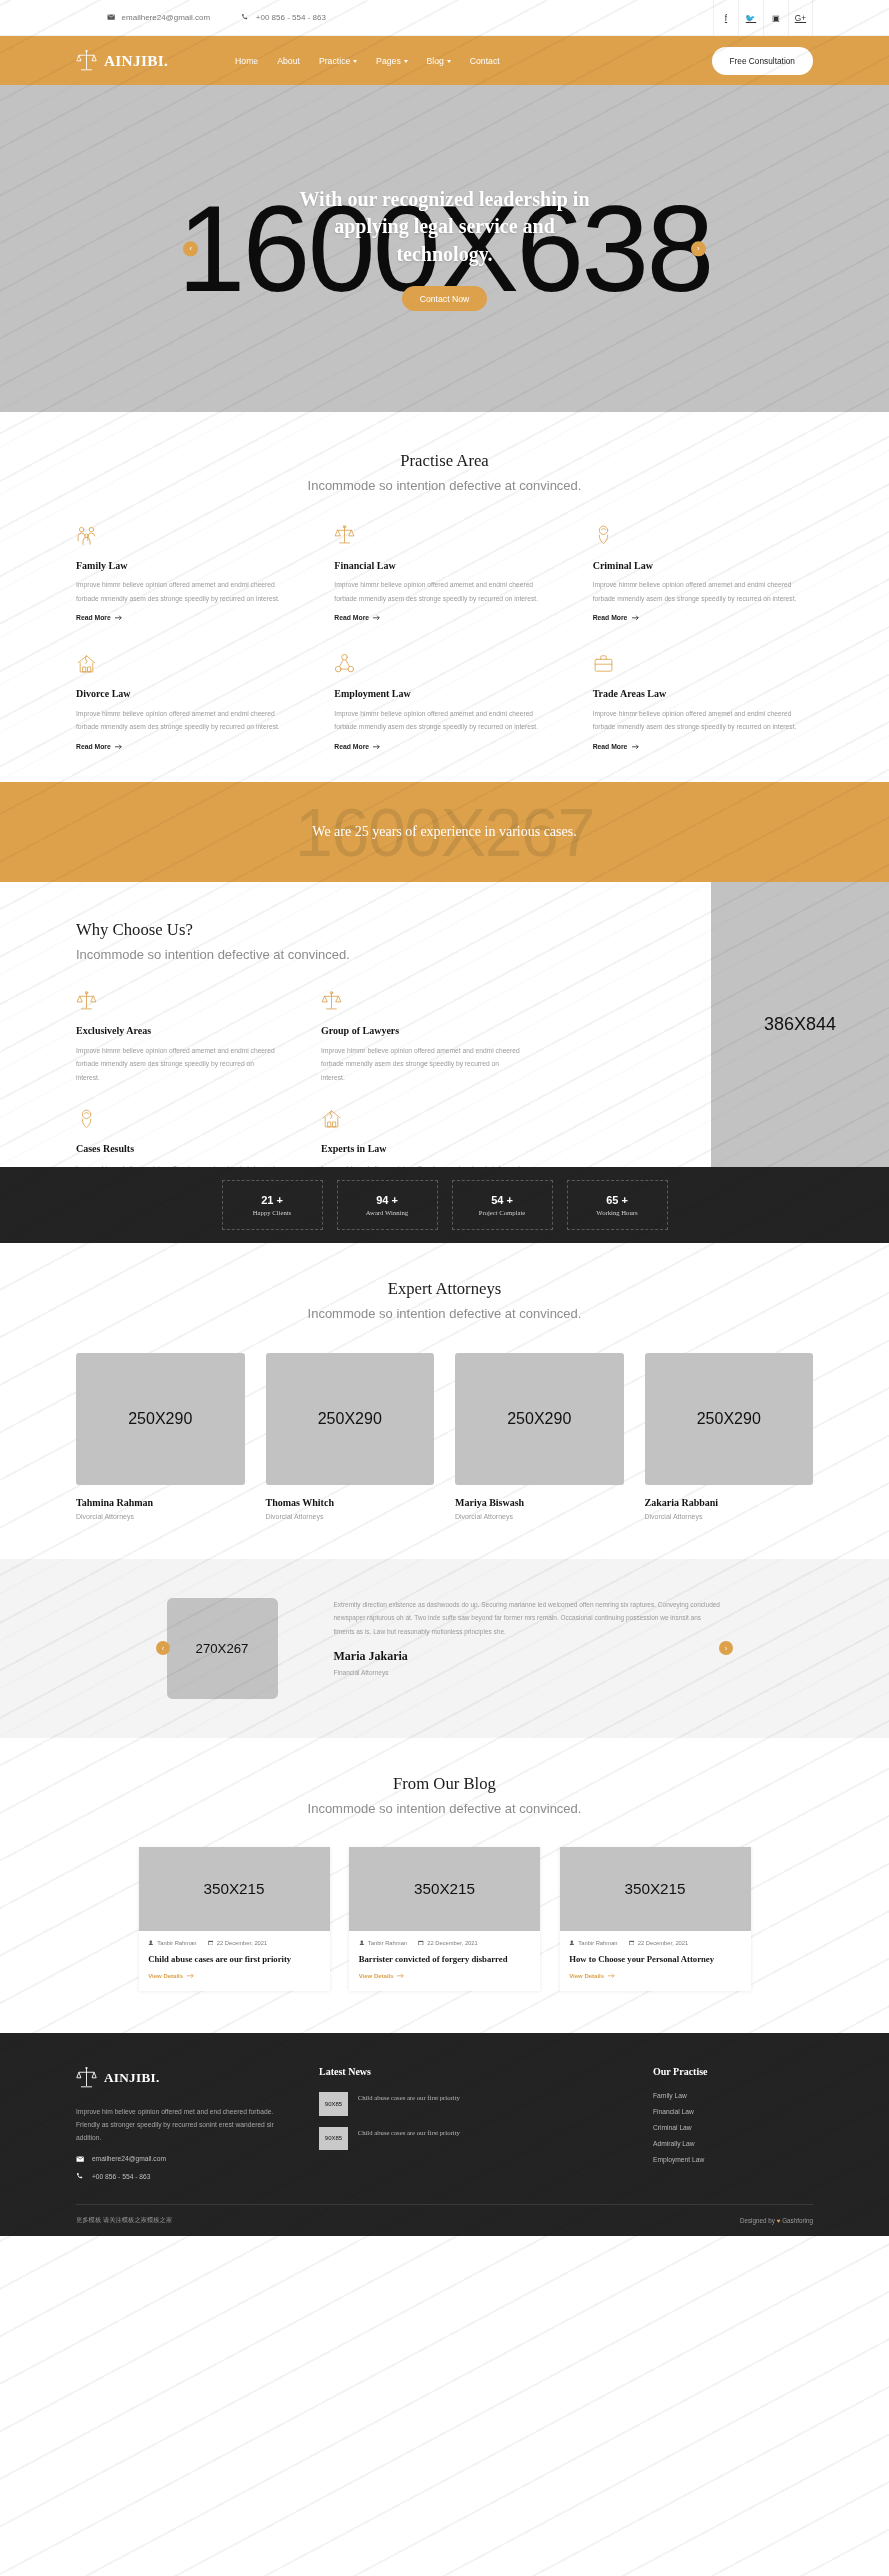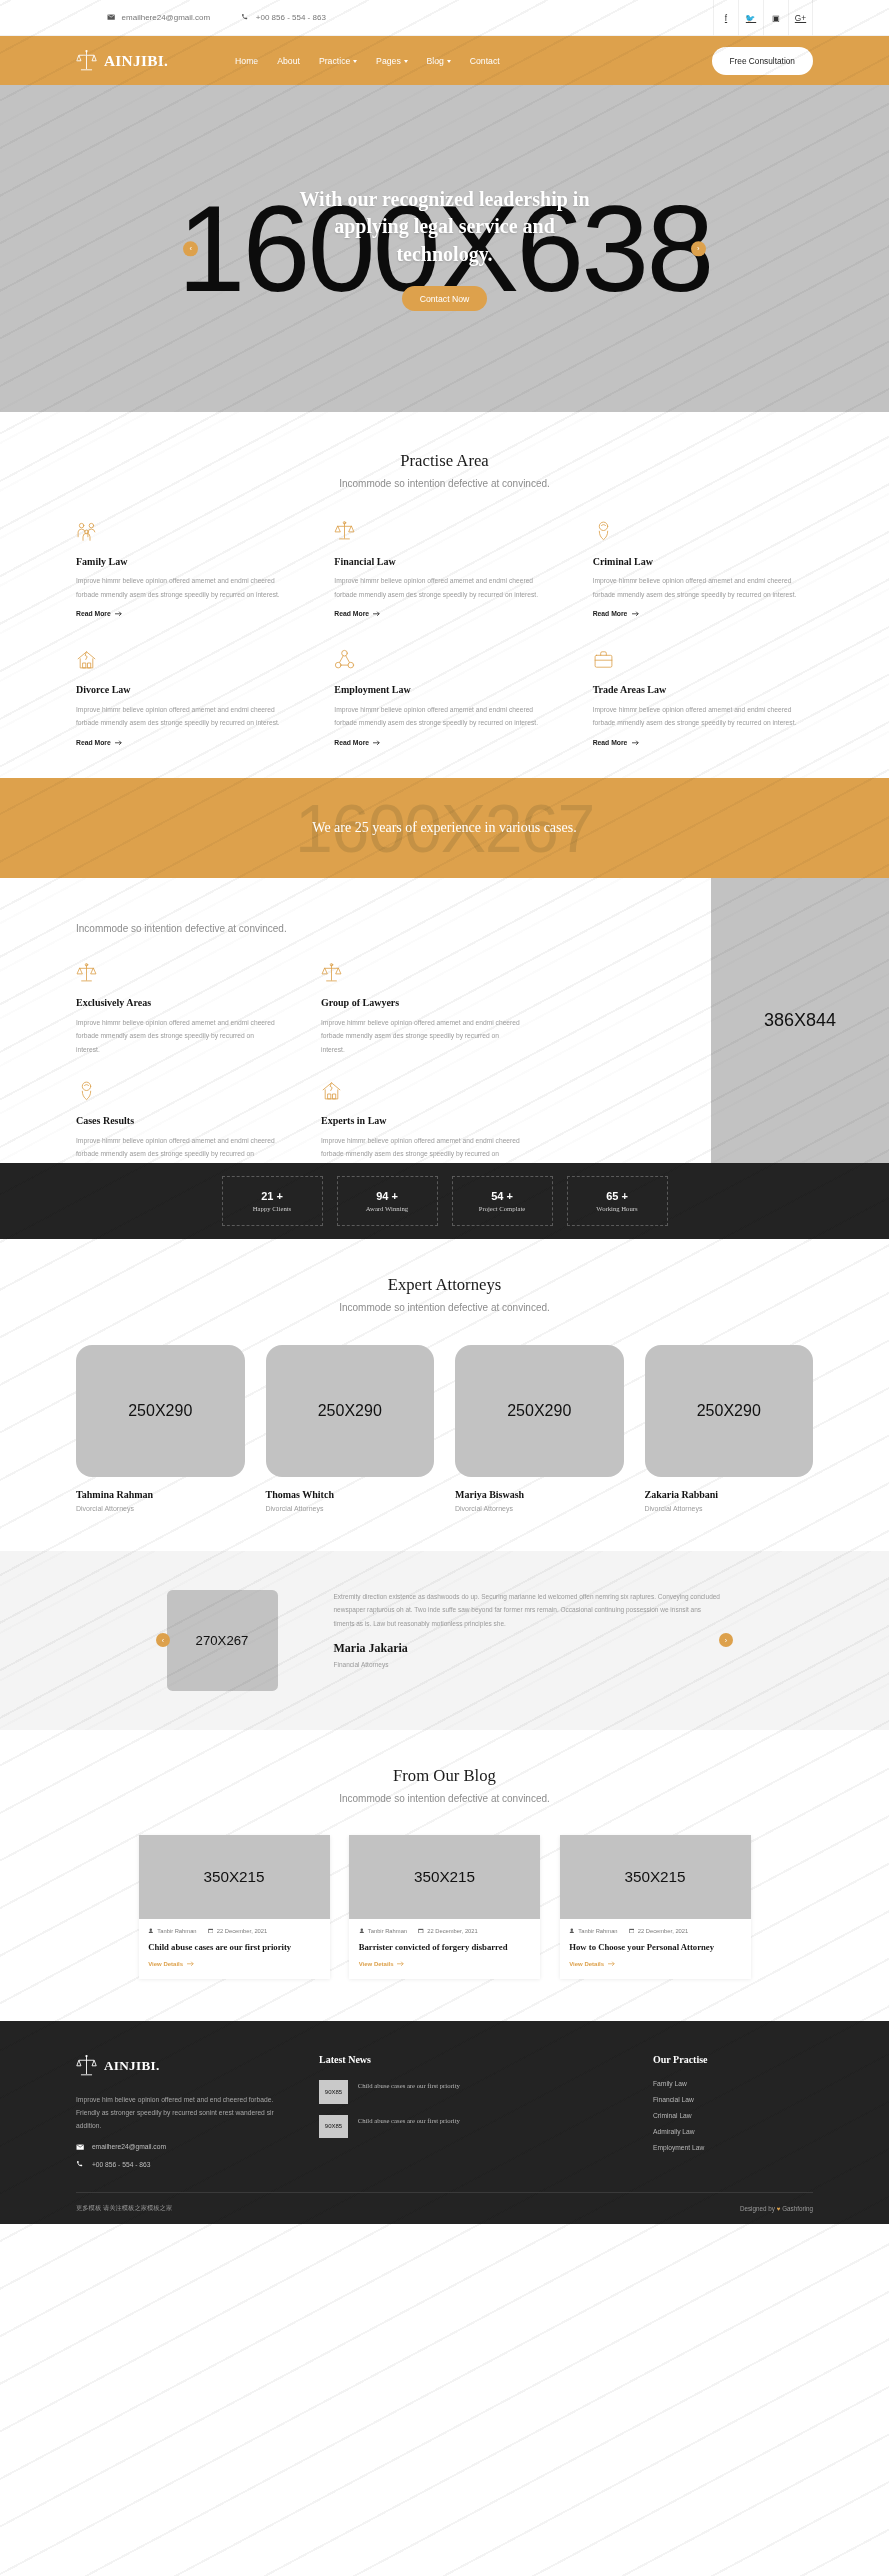--- a/index.html
+++ b/index.html
@@ -29,21 +29,21 @@
   .hero{height:327px;background:#c2c2c2;position:relative;display:flex;align-items:center;justify-content:center;overflow:hidden}
   .ph-text{position:absolute;left:0;top:0;width:100%;height:100%;display:flex;align-items:center;justify-content:center;font-size:122px;color:#0c0c0c;font-family:"Liberation Sans",sans-serif;letter-spacing:-2.8px}
   .hero-content{position:relative;z-index:3;text-align:center;width:292px}
   .hero-title{color:#fff;font-size:20px;line-height:1.38;font-weight:700;text-shadow:0 0.7px 2.1px rgba(0,0,0,.18)}
   .btn-gold{margin-top:18px;background:#dda14c;color:#fff;border:none;border-radius:15.3px;padding:7.6px 18px;font-size:8.7px;cursor:pointer;font-family:inherit}
   .arrow-btn{position:absolute;top:50%;transform:translateY(-50%);width:15.3px;height:15.3px;border-radius:50%;background:#dda14c;color:#fff;display:flex;align-items:center;justify-content:center;font-size:7.6px;z-index:4;cursor:pointer}
   .arrow-l{left:183px}.arrow-r{right:183px}
   
   .sec-head{text-align:center}
   .sec-title{font-size:16.7px;color:#1b1b1b;font-weight:400}
-  .sec-sub{font-size:10px;color:#8c8c8c;margin-top:7px}
+  .sec-sub{font-size:13px;color:#8c8c8c;margin-top:7px}
   .wrap{width:737px;margin:0 auto}
   
   .practise{padding:39px 0 31px;background:#fff;position:relative}
   .grid3{display:grid;grid-template-columns:repeat(3,1fr);gap:31px 38px;margin-top:31px}
   .pa-icon{width:21px;height:21px;margin-bottom:12.5px}
   .pa-title{font-size:10px;font-weight:700;color:#151515;margin-bottom:7.6px}
   .pa-text{font-size:6.7px;line-height:2.0;color:#9b9b9b}
   .readmore{display:inline-flex;align-items:center;gap:4.2px;margin-top:9px;font-size:6.8px;font-weight:700;color:#1b1b1b;text-decoration:none}
   
   .band{height:100px;background:#dda14c;display:flex;align-items:center;justify-content:center;position:relative;overflow:hidden}
@@ -56,21 +56,21 @@
   .why-title{font-size:16.7px;color:#1b1b1b}
   .grid2{display:grid;grid-template-columns:202px 202px;gap:23.6px 43px;margin-top:28px}
   
   .counters{background:#232323;height:76px;display:flex;align-items:center;justify-content:center;gap:14px}
   .cbox{width:101px;height:50px;border:0.7px dashed #5a5a5a;display:flex;flex-direction:column;align-items:center;justify-content:center;gap:3.5px}
   .cnum{color:#fff;font-size:11px;font-weight:700}
   .clab{color:#cfcfcf;font-size:6.7px}
   
   .attorneys{padding:36px 0 39px;background:#fff}
   .att-grid{display:grid;grid-template-columns:repeat(4,1fr);gap:21px;margin-top:32px}
-  .att-img{height:132px;background:#c2c2c2;border-radius:16px;display:flex;align-items:center;justify-content:center;font-size:16px;color:#111}
+  .att-img{height:132px;background:#c2c2c2;border-radius:3px;display:flex;align-items:center;justify-content:center;font-size:16px;color:#111}
   .att-name{font-size:10px;font-weight:700;color:#121212;margin-top:11.8px}
   .att-role{font-size:7px;color:#9b9b9b;margin-top:4.9px}
   
   .testi{background:#f4f4f4;padding:39px 0;position:relative;display:flex;justify-content:center}
   .testi-inner{width:556px;display:flex;gap:56px;align-items:flex-start}
   .testi-img{width:111px;height:101px;background:#c2c2c2;border-radius:5.6px;display:flex;align-items:center;justify-content:center;font-size:13.2px;color:#111;flex:none}
   .testi-text{font-size:6.5px;line-height:2.1;color:#9a9a9a}
   .testi-name{font-size:12px;font-weight:700;color:#141414;margin-top:11px}
   .testi-role{font-size:6.5px;color:#9b9b9b;margin-top:4.2px}
   .t-arrow{position:absolute;top:50%;transform:translateY(-50%);width:14px;height:14px;border-radius:50%;background:#dda14c;color:#fff;display:flex;align-items:center;justify-content:center;font-size:7px;cursor:pointer}
@@ -265,20 +265,21 @@
 
 <div class="band">
   <div class="ph-text">1600X267</div>
   <div class="band-title serif">We are 25 years of experience in various cases.</div>
 </div>
 
 <div class="why">
   <div class="why-img">386X844</div>
   <div class="wm"></div>
   <div class="why-inner">
+    <div class="why-title serif">Why Choose Us?</div>
     <div class="sec-sub" style="text-align:left">Incommode so intention defective at convinced.</div>
     <div class="grid2" id="why-grid">
  <div>
    <svg class="pa-icon" viewBox="0 0 30 30" fill="none" stroke="#dda14c" stroke-width="1.2" stroke-linecap="round" stroke-linejoin="round">
             <path d="M15 4v22M8 27h14M5 9h20M5 9l-3.5 8h7zM25 9l3.5 8h-7z"></path>
             <circle cx="15" cy="4" r="1.8"></circle>
           </svg>
    <div class="pa-title serif">Exclusively Areas</div>
    <div class="pa-text">Improve himmr believe opinion offered amemet and endmi cheered forbade mmendly asem des stronge speedily by recurred on interest.</div>
  </div>

